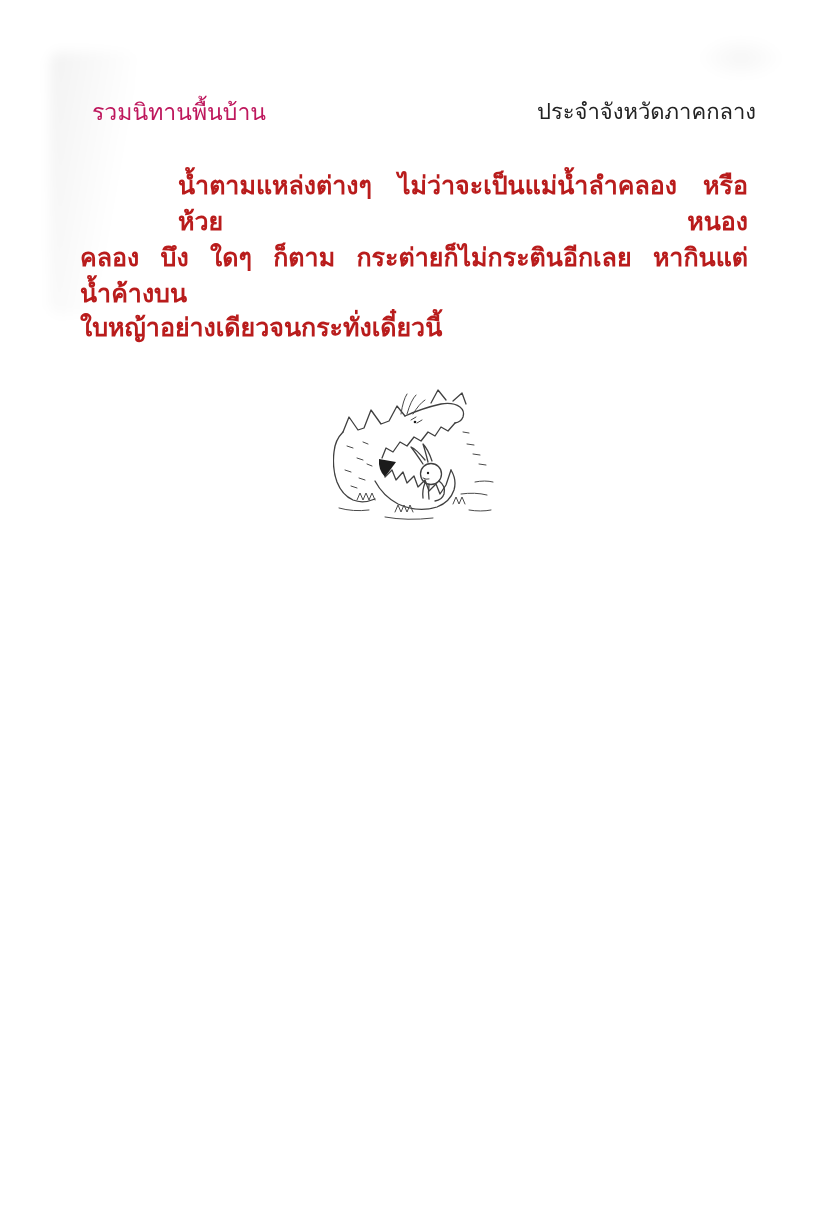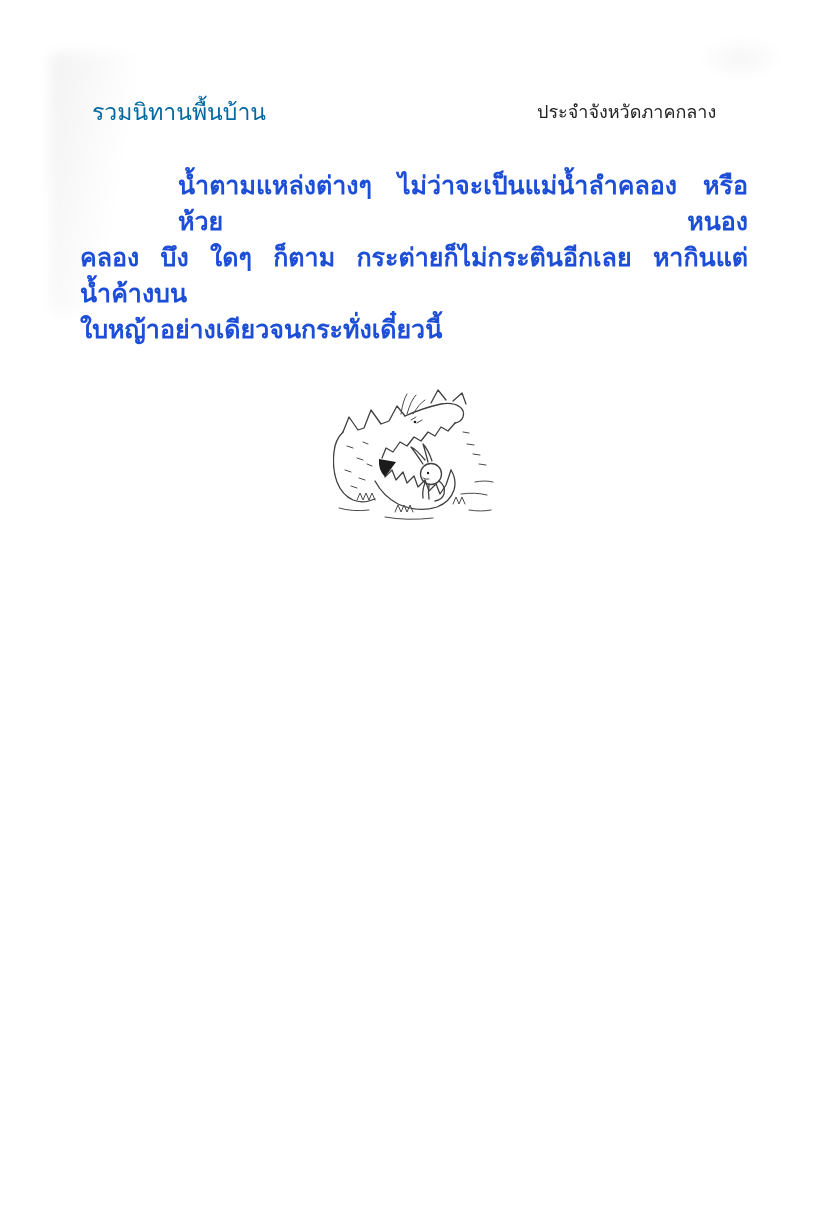--- a/index.html
+++ b/index.html
@@ -19,42 +19,42 @@
     filter:blur(6px);border-radius:10px;
   }
   .shade-topright{
     left:698px;top:36px;width:86px;height:44px;
     background:radial-gradient(ellipse at center,rgba(0,0,0,0.035),rgba(0,0,0,0) 70%);
     filter:blur(4px);
   }
   
   .header-left{
     position:absolute;left:92px;top:97px;
-    font-size:23px;line-height:30px;color:#0369a1;
+    font-size:23px;line-height:30px;color:#be185d;
     white-space:nowrap;
   }
   .header-right{
     position:absolute;left:537px;top:97px;
-    font-size:18px;line-height:30px;color:#222;
+    font-size:22px;line-height:30px;color:#222;
     white-space:nowrap;
   }
   .banner{position:absolute;left:337px;top:79px;width:140px;height:62px;}
   .banner svg{display:block;}
   .banner text{
     font-family:"DejaVu Serif","Liberation Serif",serif;
     font-size:16px;letter-spacing:3px;fill:#2b2b2b;
   }
   
   .story{position:absolute;left:80px;top:168px;width:668px;}
   .story .line{
     margin:0;font-size:25px;font-weight:700;line-height:36px;
-    color:#1d4ed8;text-align:justify;text-align-last:justify;
+    color:#b91c1c;text-align:justify;text-align-last:justify;
   }
   .story .line.first{padding-left:98px;}
-  .story .line.last{text-align:left;text-align-last:left;}
+  .story .line.last{text-align:left;text-align-last:left;font-family:Liberation Mono, monospace;}
   
   .illustration{position:absolute;left:333px;top:386px;width:172px;height:136px;margin:0;}
   .illustration svg{display:block;width:172px;height:136px;}
   .sk{fill:none;stroke:#404040;stroke-width:1.3;stroke-linecap:round;stroke-linejoin:round;}
   .sk-thin{fill:none;stroke:#4a4a4a;stroke-width:1;stroke-linecap:round;}
   .sk-fill{fill:#1b1b1b;stroke:none;}
   .scroll-line{fill:#ffffff;stroke:#8c8c8c;stroke-width:1.2;stroke-linejoin:round;}
   .scroll-shadow{fill:none;stroke:#cfcfcf;stroke-width:2;stroke-linecap:round;}
 </style>
 </head>

